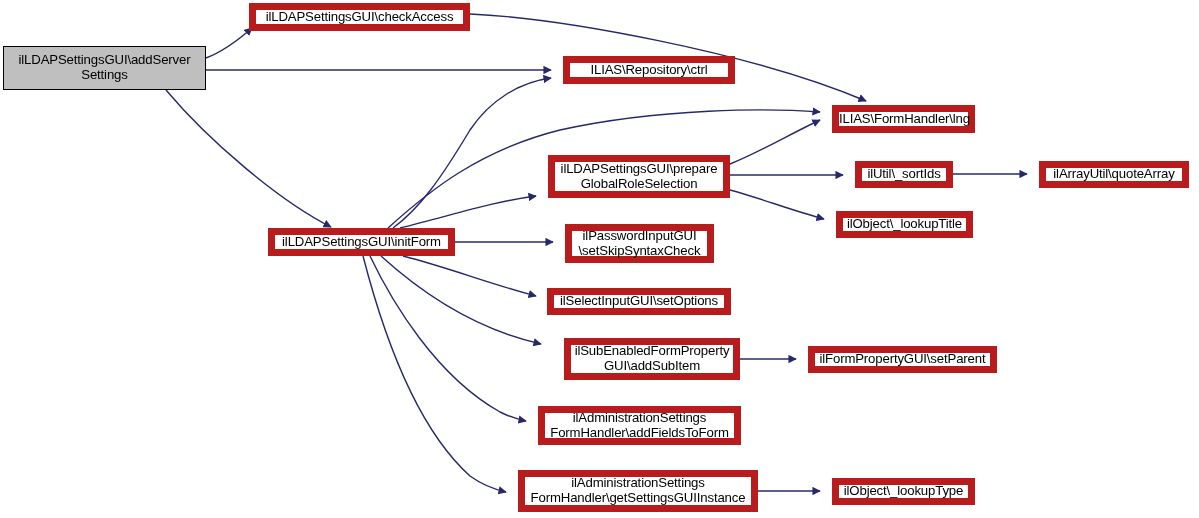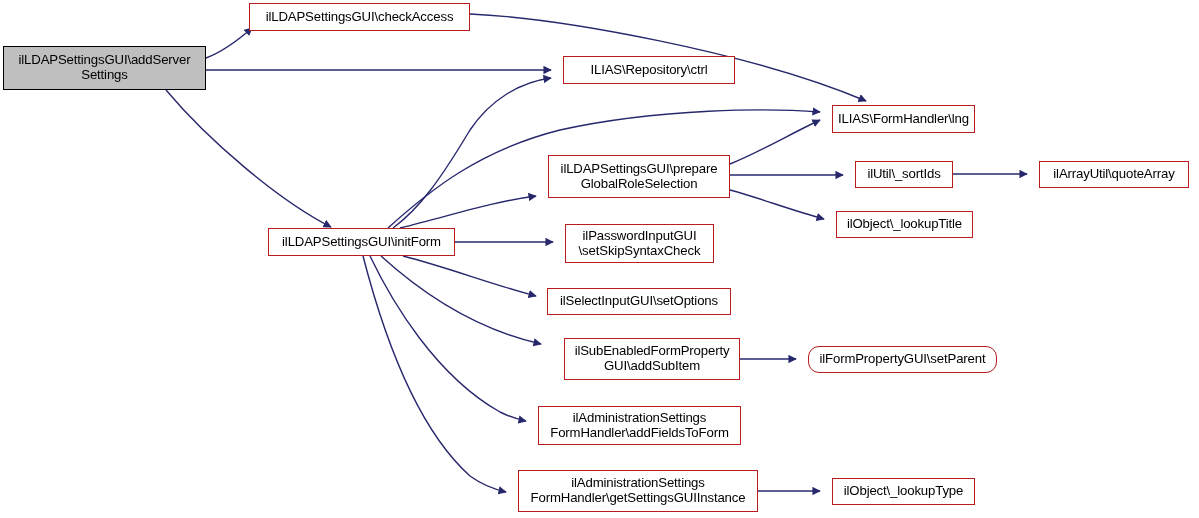--- a/index.html
+++ b/index.html
@@ -20,21 +20,21 @@
     position: absolute;
     left: 0;
     top: 0;
     width: 1199px;
     height: 518px;
     pointer-events: none;
   }
   .node {
     position: absolute;
     box-sizing: border-box;
-    border: 1px solid #b91c1c;
+    border: 7px solid #b91c1c;
     background: #ffffff;
     display: flex;
     align-items: center;
     justify-content: center;
     text-align: center;
     line-height: 1.12;
     font-size: 13.2px;
     color: #000000;
     letter-spacing: -0.15px;
     white-space: pre-line;
@@ -94,21 +94,21 @@
 GlobalRoleSelection</span></div>
       <div class="node" style="left: 855px; top: 161px; width: 98px; height: 27px;"><span class="node-label">ilUtil\_sortIds</span></div>
       <div class="node" style="left: 1039px; top: 161px; width: 150px; height: 27px;"><span class="node-label">ilArrayUtil\quoteArray</span></div>
       <div class="node" style="left: 836px; top: 211px; width: 137px; height: 27px;"><span class="node-label">ilObject\_lookupTitle</span></div>
       <div class="node" style="left: 268px; top: 228px; width: 187px; height: 28px;"><span class="node-label">ilLDAPSettingsGUI\initForm</span></div>
       <div class="node" style="left: 565px; top: 224px; width: 149px; height: 39px;"><span class="node-label">ilPasswordInputGUI
 \setSkipSyntaxCheck</span></div>
       <div class="node" style="left: 547px; top: 288px; width: 184px; height: 27px;"><span class="node-label">ilSelectInputGUI\setOptions</span></div>
       <div class="node" style="left: 564px; top: 338px; width: 176px; height: 42px;"><span class="node-label">ilSubEnabledFormProperty
 GUI\addSubItem</span></div>
-      <div class="node" style="left: 808px; top: 346px; width: 189px; height: 27px; border-radius: 11px;"><span class="node-label">ilFormPropertyGUI\setParent</span></div>
+      <div class="node" style="left: 808px; top: 346px; width: 189px; height: 27px;"><span class="node-label">ilFormPropertyGUI\setParent</span></div>
       <div class="node" style="left: 538px; top: 406px; width: 203px; height: 39px;"><span class="node-label">ilAdministrationSettings
 FormHandler\addFieldsToForm</span></div>
       <div class="node" style="left: 518px; top: 470px; width: 240px; height: 42px;"><span class="node-label">ilAdministrationSettings
 FormHandler\getSettingsGUIInstance</span></div>
       <div class="node" style="left: 832px; top: 478px; width: 143px; height: 27px; justify-content: flex-end;"><span class="node-label">ilObject\_lookupType</span></div>
     </div>
 
 </div>
 
 </body></html>

